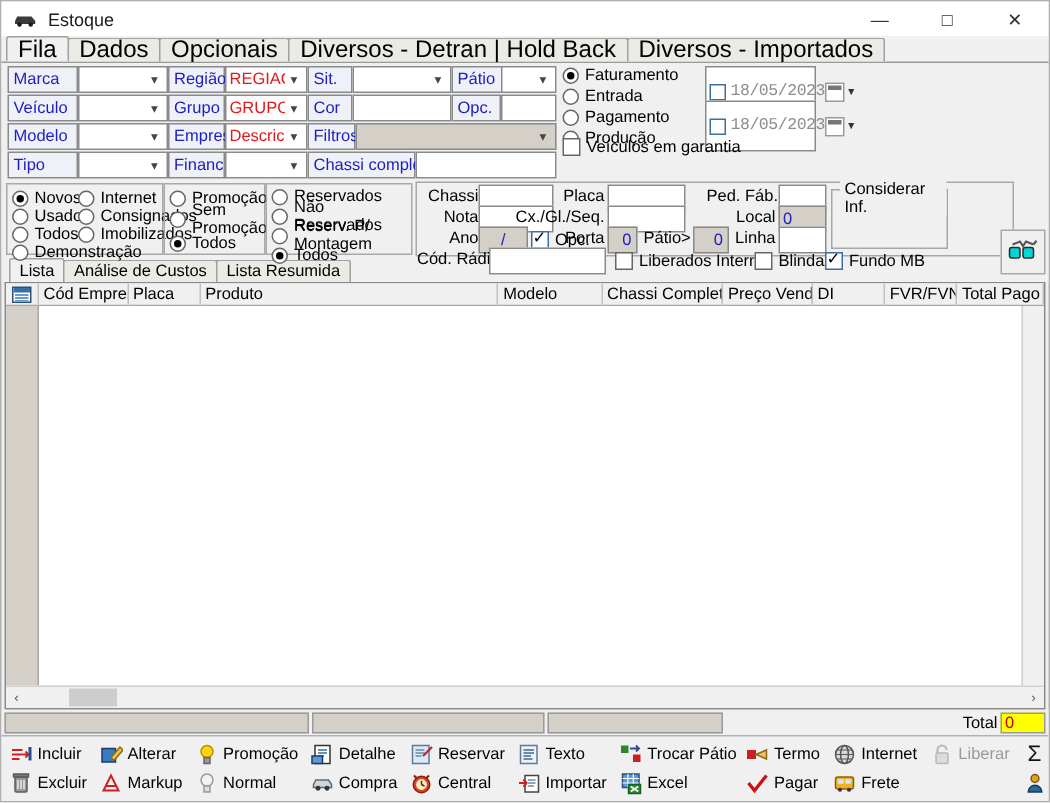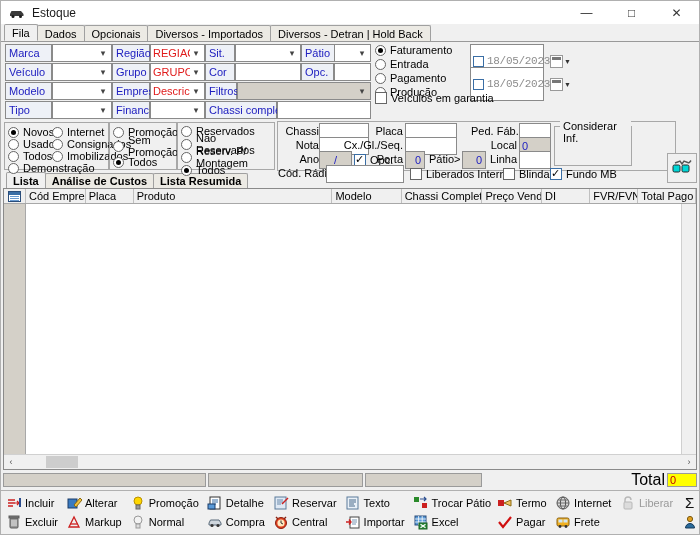--- a/index.html
+++ b/index.html
@@ -38,21 +38,21 @@
 
   
   .tabstrip {
     display: flex; align-items: flex-end; height: 17px;
     padding-left: 3px; flex: 0 0 17px;
     background: #f0f0f0;
     border-bottom: 1px solid #999;
   }
   .tab {
     padding: 1px 7px 1px 7px; height: 16px; line-height: 14px;
-    font-size: 11px; color: #000;
+    font-size: 16px; color: #000;
     border: 1px solid #a0a0a0; border-bottom: none;
     background: #eceae4; margin-right: -1px;
     border-radius: 2px 2px 0 0;
     white-space: nowrap;
   }
   .tab.active {
     background: #f0f0f0; height: 17px; line-height: 15px;
     border-bottom: 1px solid #f0f0f0; position: relative; z-index: 2;
   }
 
@@ -142,21 +142,21 @@
   }
 
   
   .gridtabs {
     display: flex; align-items: flex-end; height: 16px;
     padding-left: 5px; flex: 0 0 16px; background: #f0f0f0;
   }
   .gtab {
     padding: 1px 6px; height: 15px; line-height: 13px; font-size: 11px;
     border: 1px solid #a0a0a0; border-bottom: none; background: #eceae4;
-    margin-right: -1px; border-radius: 2px 2px 0 0; white-space: nowrap; font-weight: bold;
+    margin-right: -1px; border-radius: 2px 2px 0 0; white-space: nowrap;
   }
   .gtab.active { background: #f0f0f0; height: 16px; line-height: 14px; }
 
   
   .gridwrap {
     flex: 1 1 auto; margin: 0 2px; border: 1px solid #8a8a8a;
     background: #fff; display: flex; flex-direction: column; min-height: 0;
     position: relative;
   }
   .gridhead {
@@ -209,21 +209,21 @@
   .statusbar {
     flex: 0 0 17px; display: flex; align-items: center;
     padding: 1px 2px; gap: 2px; background: #f0f0f0;
   }
   .sp {
     height: 14px; background: #d4d0c8; border: 1px solid #9a9a9a;
   }
   .total-wrap {
     margin-left: auto; display: flex; align-items: center; gap: 2px;
   }
-  .total-lbl { font-size: 16px; color: #000; }
+  .total-lbl { font-size: 11px; color: #000; }
   .total-val {
     width: 30px; height: 14px; background: #ffff00; border: 1px solid #9a9a9a;
     font-size: 11px; color: #c00000; padding-left: 2px; line-height: 12px;
   }
 
   
   .toolbar {
     flex: 0 0 44px; border-top: 1px solid #b0b0b0; background: #f0f0f0;
     display: flex; align-items: stretch; padding: 2px 2px;
   }
@@ -258,22 +258,22 @@
       <div class="win-btn">—</div>
       <div class="win-btn">□</div>
       <div class="win-btn close">✕</div>
     </div>
   </div>
 
   <div class="tabstrip">
     <div class="tab active">Fila</div>
     <div class="tab">Dados</div>
     <div class="tab">Opcionais</div>
+    <div class="tab">Diversos - Detran | Hold Back</div>
     <div class="tab">Diversos - Importados</div>
-    <div class="tab">Diversos - Detran | Hold Back</div>
   </div>
 
   <div class="filterpanel">
 
     <div class="abs lbl-box" style="left:4px;  top:2px;  width:47px;">Marca</div>
     <div class="abs fld" style="left:51px; top:2px;  width:60px;">
       <span class="val"></span>
         <span class="caret">▾</span>
     </div>
     <div class="abs lbl-box" style="left:4px;  top:21px; width:47px;">Veículo</div>

